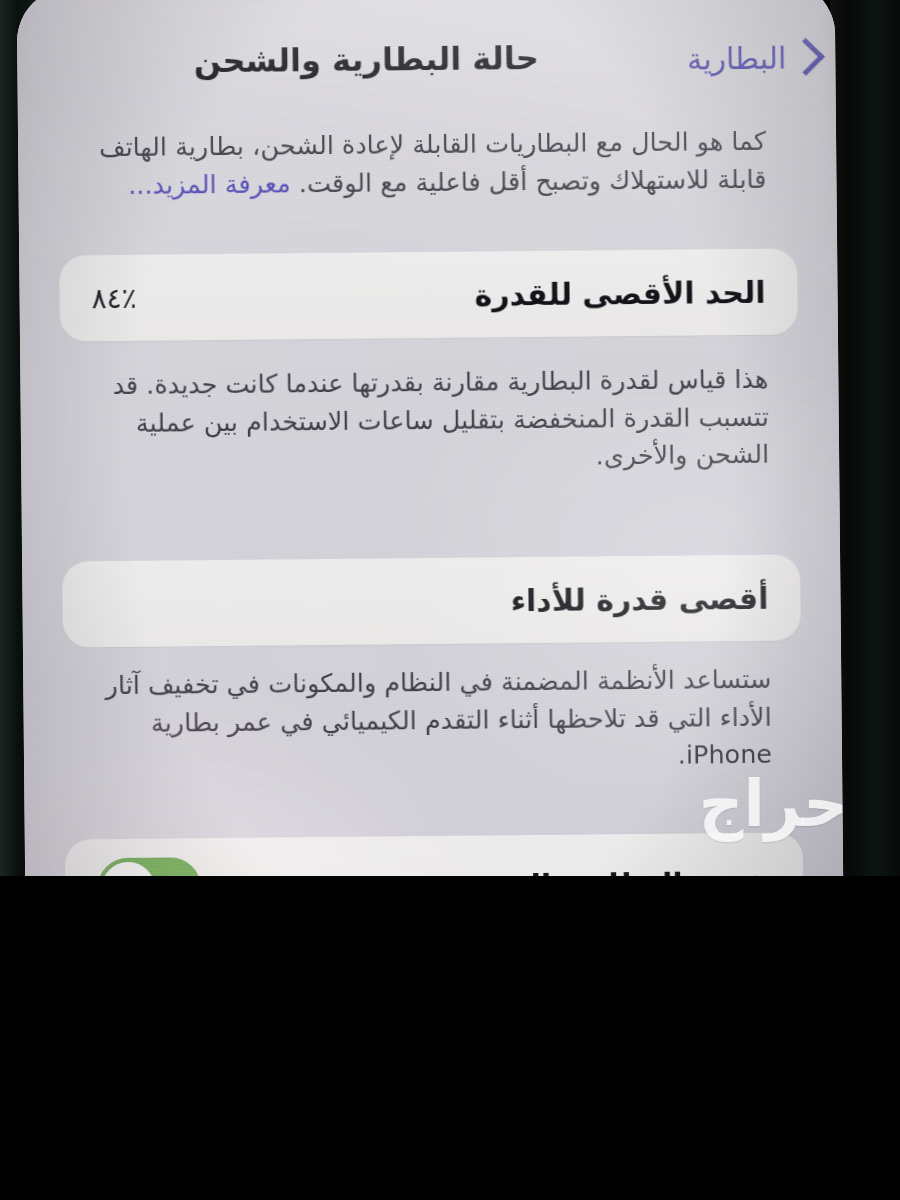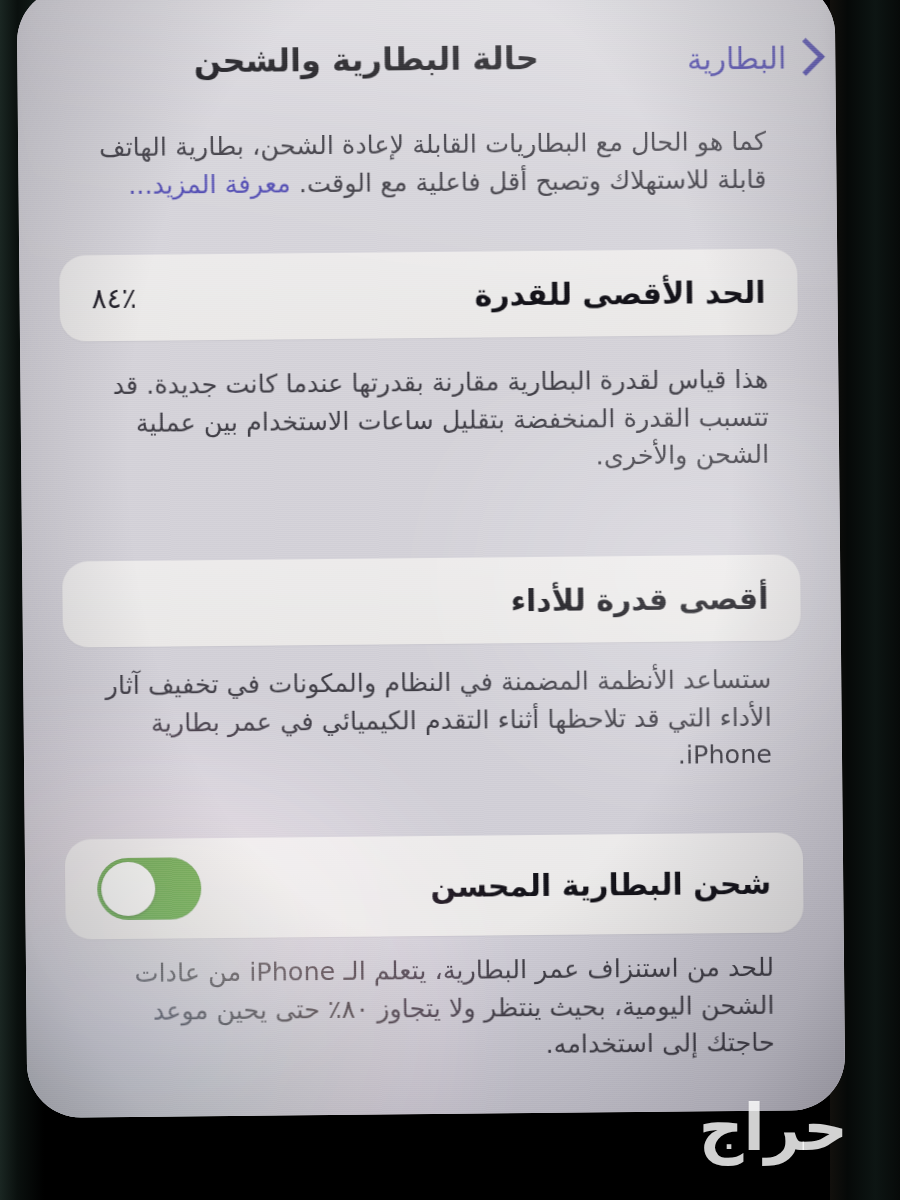--- a/index.html
+++ b/index.html
@@ -4,21 +4,21 @@
 <title>Battery Health Screenshot</title>
 <style>
   html,body{margin:0;padding:0;background:#000;}
   body{
     width:900px;height:1200px;overflow:hidden;position:relative;
     font-family:"DejaVu Sans","Liberation Sans",sans-serif;
   }
 
   
   #photo{
-    position:absolute;inset:0;width:900px;height:1200px;overflow:hidden;
+    position:absolute;inset:0;width:900px;height:876px;overflow:hidden;
     background:
       linear-gradient(105deg,#0b1512 0%,#16201d 3%,#0a100e 6%,#070b0a 9%, #0d1412 12%, #000 18%),
       #050807;
   }
   
   #bezel-right{
     position:absolute;top:0;right:0;width:70px;height:1200px;
     background:linear-gradient(270deg,#070a09 0%,#0d1513 35%,#060908 75%,#12100d 100%);
   }
   

